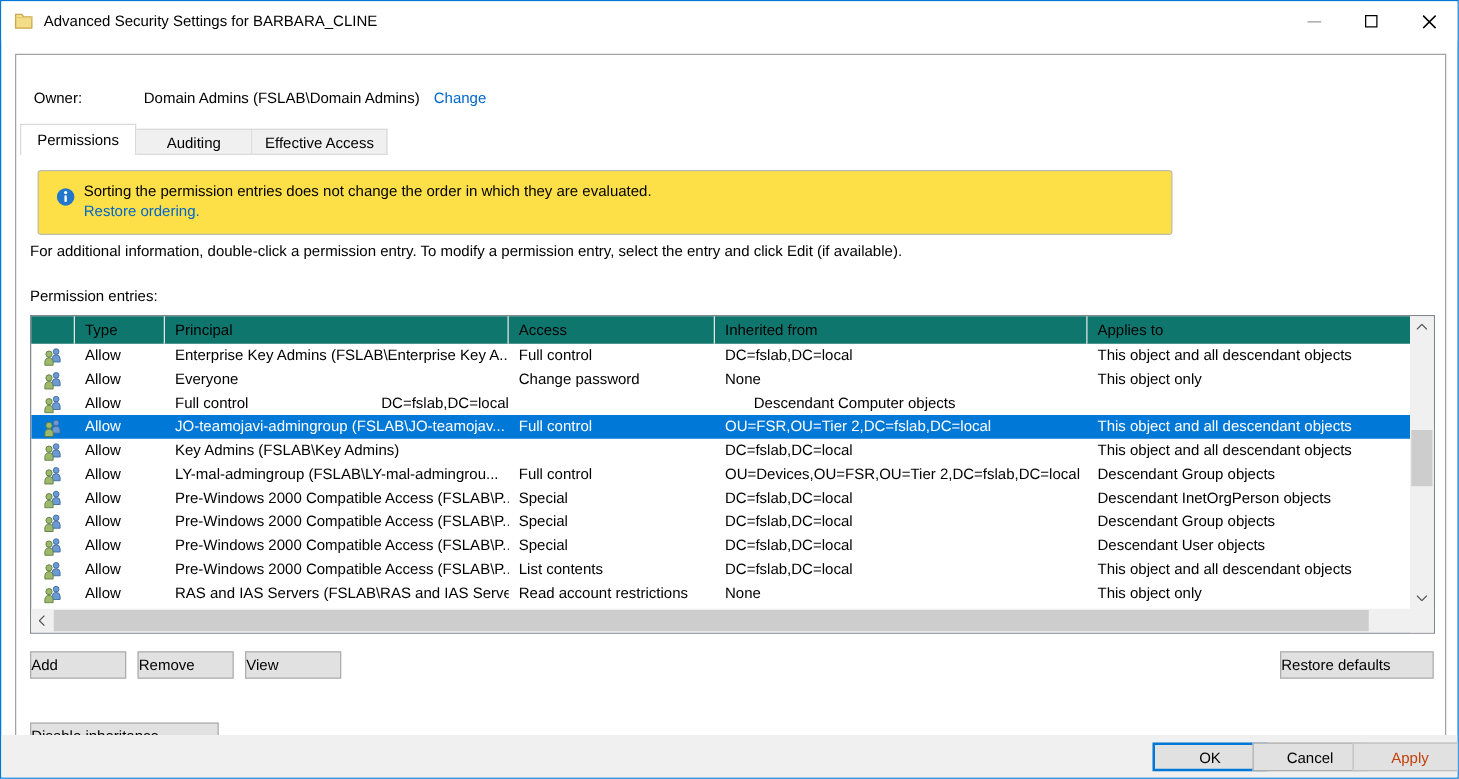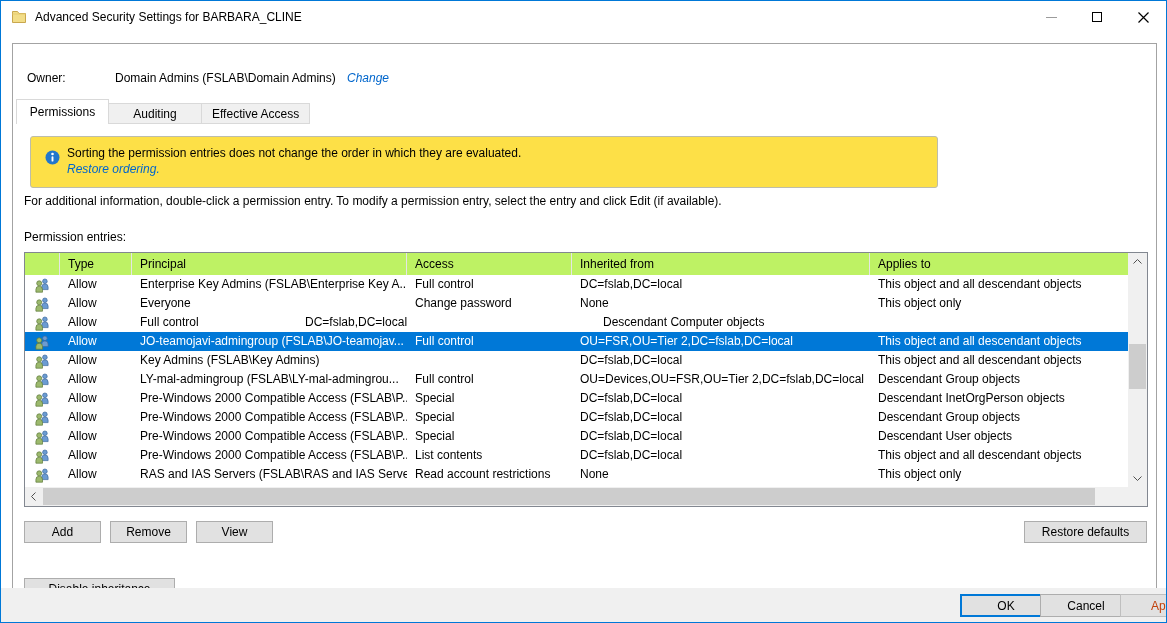--- a/index.html
+++ b/index.html
@@ -15,42 +15,42 @@
   .glyph-min { width:11px; height:1px; background:#9b9b9b; }
   .glyph-max { width:10px; height:10px; border:1px solid #000; }
   .glyph-close svg { display:block; }
 
   
   .panel { position:absolute; left:11px; top:42px; width:1145px; height:546px; background:#fff; border:1px solid #a3a3a3; }
 
   .owner-row { position:absolute; left:14px; top:27px; width:1100px; height:16px; }
   .owner-label { position:absolute; left:0; top:0; }
   .owner-value { position:absolute; left:88px; top:0; }
-  .link { color:#0066cc; text-decoration:none;font-style:italic; }
+  .link { color:#0066cc; text-decoration:none; }
   .owner-change { position:absolute; left:320px; top:0; }
 
   
   .tabs { position:absolute; left:3px; top:55px; height:25px; display:flex; align-items:flex-end; }
   .tab { height:21px; line-height:20px; padding:0 10px; text-align:center; background:#f0f0f0; border:1px solid #d9d9d9; border-left:none; min-width:93px; }
   .tab:first-child { border-left:1px solid #d9d9d9; }
   .tab.active { height:25px; line-height:24px; background:#ffffff; border:1px solid #d9d9d9; border-bottom:none; position:relative; z-index:2; }
 
   
   .banner { position:absolute; left:17px; top:92px; width:908px; height:52px; background:#fde047; border:1px solid #bdbdab; border-radius:3px; }
   .banner .info-icon { position:absolute; left:14px; top:13px; }
   .banner .msg { position:absolute; left:36px; top:9px; }
   .banner .restore-link { position:absolute; left:36px; top:25px; }
 
   .info-text { position:absolute; left:11px; top:150px; width:1120px; }
   .entries-label { position:absolute; left:11px; top:186px; }
 
   
   .listview { position:absolute; left:11px; top:208px; width:1124px; height:255px; border:1px solid #828790; background:#fff; }
   .lv-inner { position:absolute; inset:0; }
-  .lv-header { position:absolute; left:0; top:0; width:1103px; height:22px; background:#bef264; display:flex; }
+  .lv-header { position:absolute; left:0; top:0; width:1103px; height:22px; background:#0f766e; display:flex; }
   .hcell { height:22px; line-height:22px; padding-left:8px; border-right:1px solid #e5e5e5; overflow:hidden; white-space:nowrap; }
   .lv-body { position:absolute; left:0; top:22px; width:1103px; height:212px; overflow:hidden; }
   .lv-row { display:flex; height:19px; line-height:19px; white-space:nowrap; }
   .lv-row.sel { background:#0078d7; color:#fff; }
   .cell { overflow:hidden; white-space:nowrap; flex:0 0 auto; }
   .c-icon { width:35px; padding-left:9px; display:flex; align-items:center; }
   .c-type { width:72px; padding-left:8px; }
   .c-principal { width:275px; padding-left:8px; }
   .c-access { width:165px; padding-left:8px; }
   .c-inherited { width:298px; padding-left:8px; }
@@ -69,30 +69,30 @@
   .vscroll .arrow.down { bottom:0; }
   .vscroll .thumb { position:absolute; left:1px; top:91px; width:17px; height:45px; background:#cdcdcd; }
   .hscroll { position:absolute; left:0; bottom:0; width:1122px; height:19px; background:#f0f0f0; }
   .hscroll .arrow { position:absolute; top:0; width:17px; height:19px; display:flex; align-items:center; justify-content:center; }
   .hscroll .arrow.left { left:0; }
   .hscroll .arrow.right { right:0; }
   .hscroll .thumb { position:absolute; left:18px; top:1px; width:1052px; height:17px; background:#cdcdcd; }
   .corner { position:absolute; right:0; bottom:0; width:19px; height:19px; background:#f0f0f0; }
 
   
-  .btn { position:absolute; height:22px; background:#e1e1e1; border:1px solid #adadad; font-family:"Liberation Sans", sans-serif; font-size:12px; color:#000; text-align:center; }
+  .btn { position:absolute; height:22px; background:#e1e1e1; border:1px solid #adadad; font-family:"Liberation Sans", sans-serif; font-size:12px; color:#000; text-align:left; }
   .btn-add { left:11px; top:477px; width:77px; }
   .btn-remove { left:97px; top:477px; width:77px; }
   .btn-view { left:183px; top:477px; width:77px; }
   .btn-restore { left:1011px; top:477px; width:123px; }
   .btn-disable { left:11px; top:534px; width:151px; }
 
   
   .footer { position:absolute; left:0; bottom:0; width:100%; height:34px; background:#f0f0f0; }
-  .fbtn { position:absolute; top:6px; width:92px; height:23px; background:#e1e1e1; border:1px solid #adadad; font-family:"Liberation Sans", sans-serif; font-size:12px;margin-left:38px; }
+  .fbtn { position:absolute; top:6px; width:92px; height:23px; background:#e1e1e1; border:1px solid #adadad; font-family:"Liberation Sans", sans-serif; font-size:12px; }
   .fbtn.ok { left:921px; border:2px solid #0078d7; }
   .fbtn.cancel { left:1001px; }
   .fbtn.apply { left:1081px; color:#c2410c; border-color:#bfbfbf; }
 </style>
 </head>
 <body>
 
 <div class="window">
 
   <div class="titlebar">

